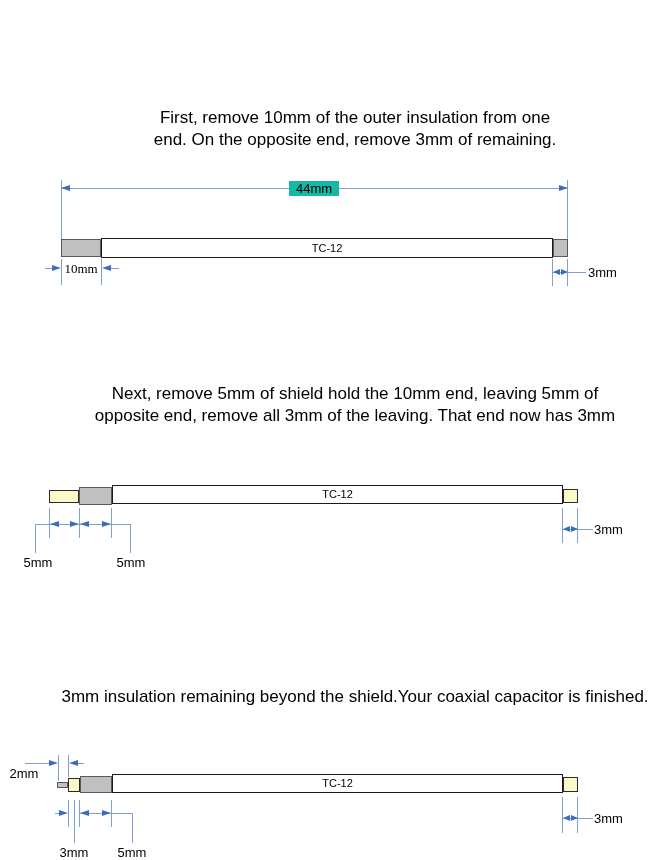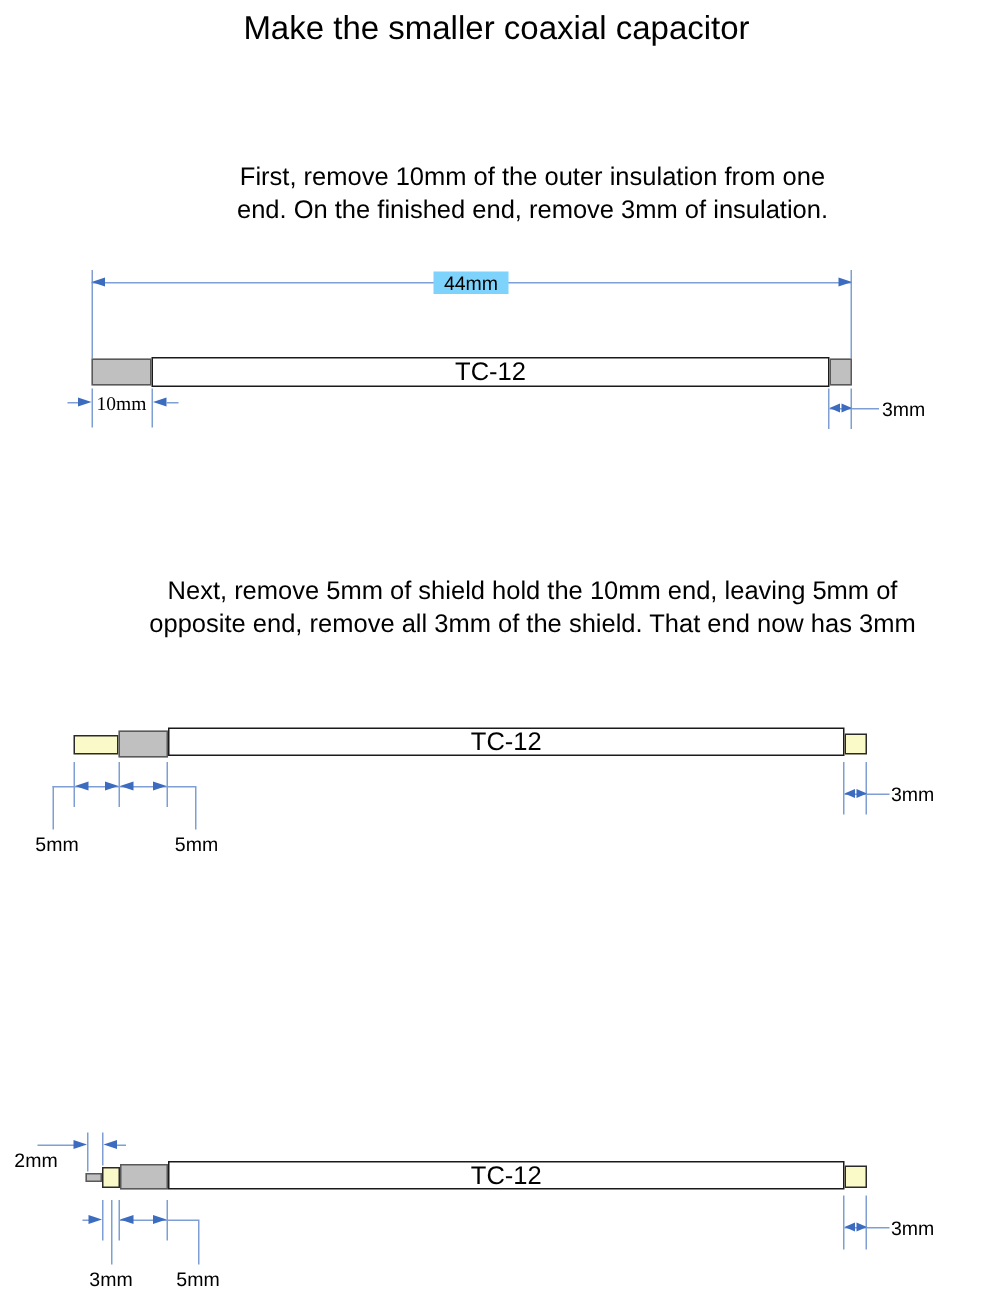--- a/index.html
+++ b/index.html
@@ -25,42 +25,41 @@
   .h{position:absolute;height:1px;background:var(--dimension);}
   .al,.ar,.als,.ars{position:absolute;width:0;height:0;border-top:3px solid transparent;border-bottom:3px solid transparent;}
   .al{border-right:9px solid var(--arrow);}
   .ar{border-left:9px solid var(--arrow);}
   .als{border-right:7px solid var(--arrow);}
   .ars{border-left:7px solid var(--arrow);}
   .dl{position:absolute;font-size:13px;line-height:15px;color:#000;text-align:center;white-space:nowrap;}
   .rect{position:absolute;box-sizing:border-box;}
   .gray{background:var(--shield-gray);border:1px solid var(--gray-border);}
   .yellow{background:var(--insulation-yellow);border:1px solid #2a2a2a;}
-  .cable{background:#fff;border:1px solid var(--cable-border);text-align:center;font-size:17px;}
+  .cable{background:#fff;border:1px solid var(--cable-border);text-align:center;font-size:11px;}
 </style>
 </head>
 <body>
 
 <div class="page">
 
-  <h1 class="title">Make the smaller coaxial capacitor</h1>
 
   <div class="instructions" style="top:107px;">
     <div>First, remove 10mm of the outer insulation from one</div>
-    <div>end. On the finished end, remove 3mm of insulation.</div>
+    <div>end. On the opposite end, remove 3mm of remaining.</div>
   </div>
 
   <div class="layer">
 
     <div class="v" style="left:61px;top:180px;height:59px;"></div>
     <div class="v" style="left:567px;top:180px;height:59px;"></div>
     <div class="h" style="left:61px;top:188px;width:507px;"></div>
     <div class="al" style="left:61px;top:185px;"></div>
     <div class="ar" style="left:559px;top:185px;"></div>
-    <div class="dl" style="left:289px;top:181px;width:50px;background:#7dd3fc;">44mm</div>
+    <div class="dl" style="left:289px;top:181px;width:50px;background:#14b8a6;">44mm</div>
 
     <div class="rect gray" style="left:61px;top:239px;width:40px;height:18px;"></div>
     <div class="rect cable" style="left:101px;top:238px;width:452px;height:20px;line-height:18px;">TC-12</div>
     <div class="rect gray" style="left:553px;top:239px;width:15px;height:18px;"></div>
 
     <div class="v" style="left:61px;top:259px;height:26px;"></div>
     <div class="v" style="left:101px;top:259px;height:26px;"></div>
     <div class="h" style="left:45px;top:268px;width:10px;"></div>
     <div class="ar" style="left:52px;top:265px;"></div>
     <div class="dl" style="left:61px;top:261px;width:40px;font-family:Liberation Serif, serif;">10mm</div>
@@ -71,21 +70,21 @@
     <div class="v" style="left:567px;top:259px;height:27px;"></div>
     <div class="h" style="left:553px;top:272px;width:15px;"></div>
     <div class="als" style="left:553px;top:269px;"></div>
     <div class="ars" style="left:561px;top:269px;"></div>
     <div class="h" style="left:568px;top:272px;width:18px;"></div>
     <div class="dl" style="left:588px;top:265px;">3mm</div>
   </div>
 
   <div class="instructions" style="top:383px;">
     <div>Next, remove 5mm of shield hold the 10mm end, leaving 5mm of</div>
-    <div>opposite end, remove all 3mm of the shield. That end now has 3mm</div>
+    <div>opposite end, remove all 3mm of the leaving. That end now has 3mm</div>
   </div>
 
   <div class="layer">
 
     <div class="rect yellow" style="left:49px;top:490px;width:30px;height:13px;"></div>
     <div class="rect gray" style="left:79px;top:487px;width:33px;height:18px;"></div>
     <div class="rect cable" style="left:112px;top:485px;width:451px;height:19px;line-height:17px;">TC-12</div>
     <div class="rect yellow" style="left:563px;top:489px;width:15px;height:14px;"></div>
 
     <div class="v" style="left:49px;top:508px;height:30px;"></div>
@@ -104,20 +103,21 @@
     <div class="v" style="left:562px;top:508px;height:35px;"></div>
     <div class="v" style="left:577px;top:508px;height:35px;"></div>
     <div class="h" style="left:563px;top:529px;width:15px;"></div>
     <div class="als" style="left:563px;top:526px;"></div>
     <div class="ars" style="left:571px;top:526px;"></div>
     <div class="h" style="left:578px;top:529px;width:15px;"></div>
     <div class="dl" style="left:594px;top:522px;">3mm</div>
   </div>
 
   <div class="instructions" style="top:686px;">
+    <div>3mm insulation remaining beyond the shield.Your coaxial capacitor is finished.</div>
   </div>
 
   <div class="layer">
 
     <div class="v" style="left:58px;top:755px;height:26px;"></div>
     <div class="v" style="left:68px;top:755px;height:22px;"></div>
     <div class="h" style="left:25px;top:763px;width:26px;"></div>
     <div class="ar" style="left:49px;top:760px;"></div>
     <div class="al" style="left:69px;top:760px;"></div>
     <div class="h" style="left:78px;top:763px;width:6px;"></div>

